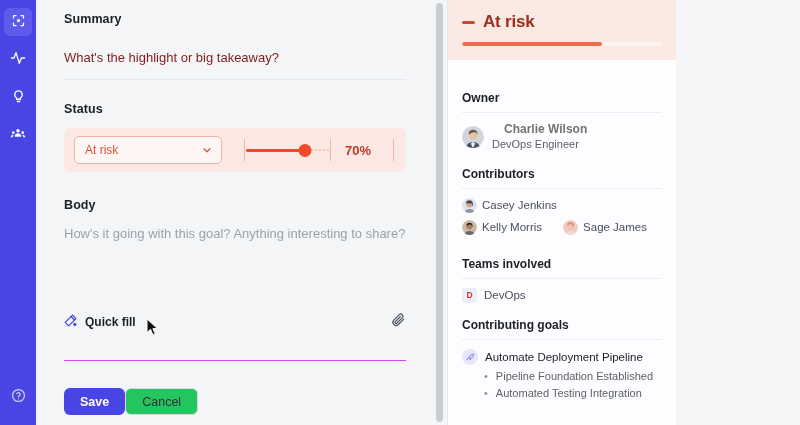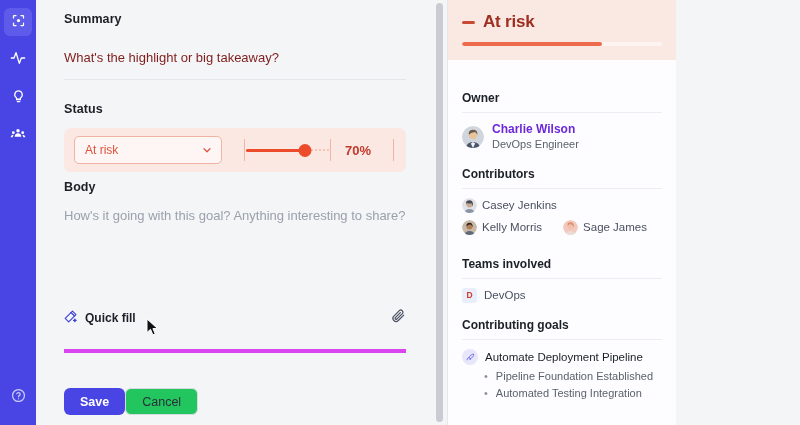--- a/index.html
+++ b/index.html
@@ -99,29 +99,29 @@
     transform: translateX(-50%);
   }
   .pct {
     margin-left: 14px; font-size: 13px; font-weight: bold; color: #c0392b;
     min-width: 34px;
   }
   .pct-divider {
     width: 1px; height: 22px; background: #f2b4a2; margin-left: 14px;
   }
 
-  .body-block { padding-top: 8px; }
+  .body-block { padding-top: 26px; }
   .body-input { margin-top: 14px; font-size: 13px; color: #9aa1ad; }
 
   
   .toolbar {
-    position: absolute; left: 28px; right: 26px; bottom: 72px;
+    position: absolute; left: 28px; right: 26px; bottom: 64px;
     display: flex; align-items: center; justify-content: space-between;
-    padding-bottom: 22px;
-    border-bottom: 4px solid #d946ef;
+    padding-bottom: 29px;
+    border-bottom: 1px solid #d946ef;
   }
   .quickfill {
     display: flex; align-items: center; gap: 7px;
     font-size: 12px; font-weight: bold; color: #1b1f26;
   }
   .clip { color: #4a5060; }
 
   .actions {
     position: absolute; left: 28px; bottom: 10px;
     display: flex; align-items: center; 
@@ -184,21 +184,21 @@
     font-size: 12px; font-weight: bold; color: #1b1f26;
     padding-bottom: 7px; border-bottom: 1px solid #ebedf1;
   }
   .sec-content { padding-top: 9px; }
 
   .owner-row { display: flex; align-items: center; gap: 8px; }
   .avatar {
     width: 22px; height: 22px; border-radius: 50%;
     flex: 0 0 22px; overflow: hidden;
   }
-  .owner-name { font-size: 12px; font-weight: bold; color: #6d28d9; line-height: 1.25; }
+  .owner-name { font-size: 12px; font-weight: bold; color: #737373; line-height: 1.25; margin-left: 12px; }
   .owner-role { font-size: 11px; color: #5b616d; line-height: 1.35; }
 
   .contrib-line {
     display: flex; align-items: center; gap: 6px; margin-bottom: 7px;
   }
   .chip { display: flex; align-items: center; gap: 5px; }
   .chip-av { width: 15px; height: 15px; border-radius: 50%; flex: 0 0 15px; overflow: hidden; }
   .chip-name { font-size: 11.5px; color: #4a5060; }
   .chip-gap { width: 9px; }
 

